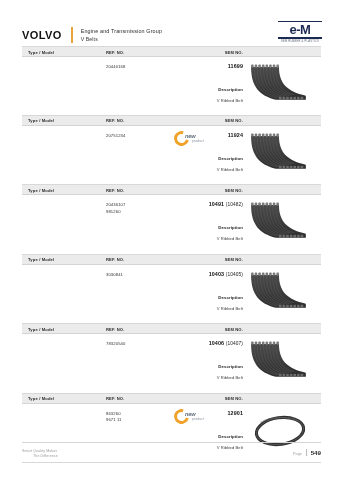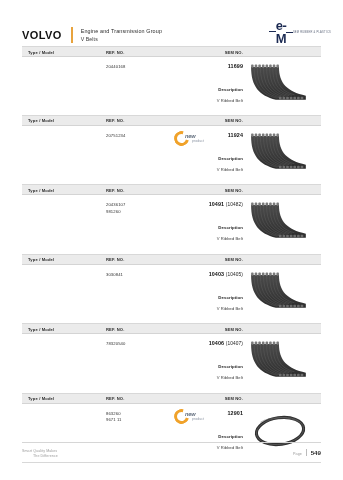--- a/index.html
+++ b/index.html
@@ -48,20 +48,21 @@
     color: #3a3a3a;
     letter-spacing: 0.1px;
     margin-top: 1px;
   }
 
   .logo {
     position: absolute;
     right: 12px; top: 20px;
     width: 62px; height: 24px;
     display: flex;
+    flex-direction: column;
     align-items: center;
     justify-content: center;
   }
   .logo-mark {
     font-size: 13px;
     font-weight: bold;
     color: #1b2a52;
     letter-spacing: -0.5px;
     line-height: 1;
     font-family: "Liberation Sans", sans-serif;

